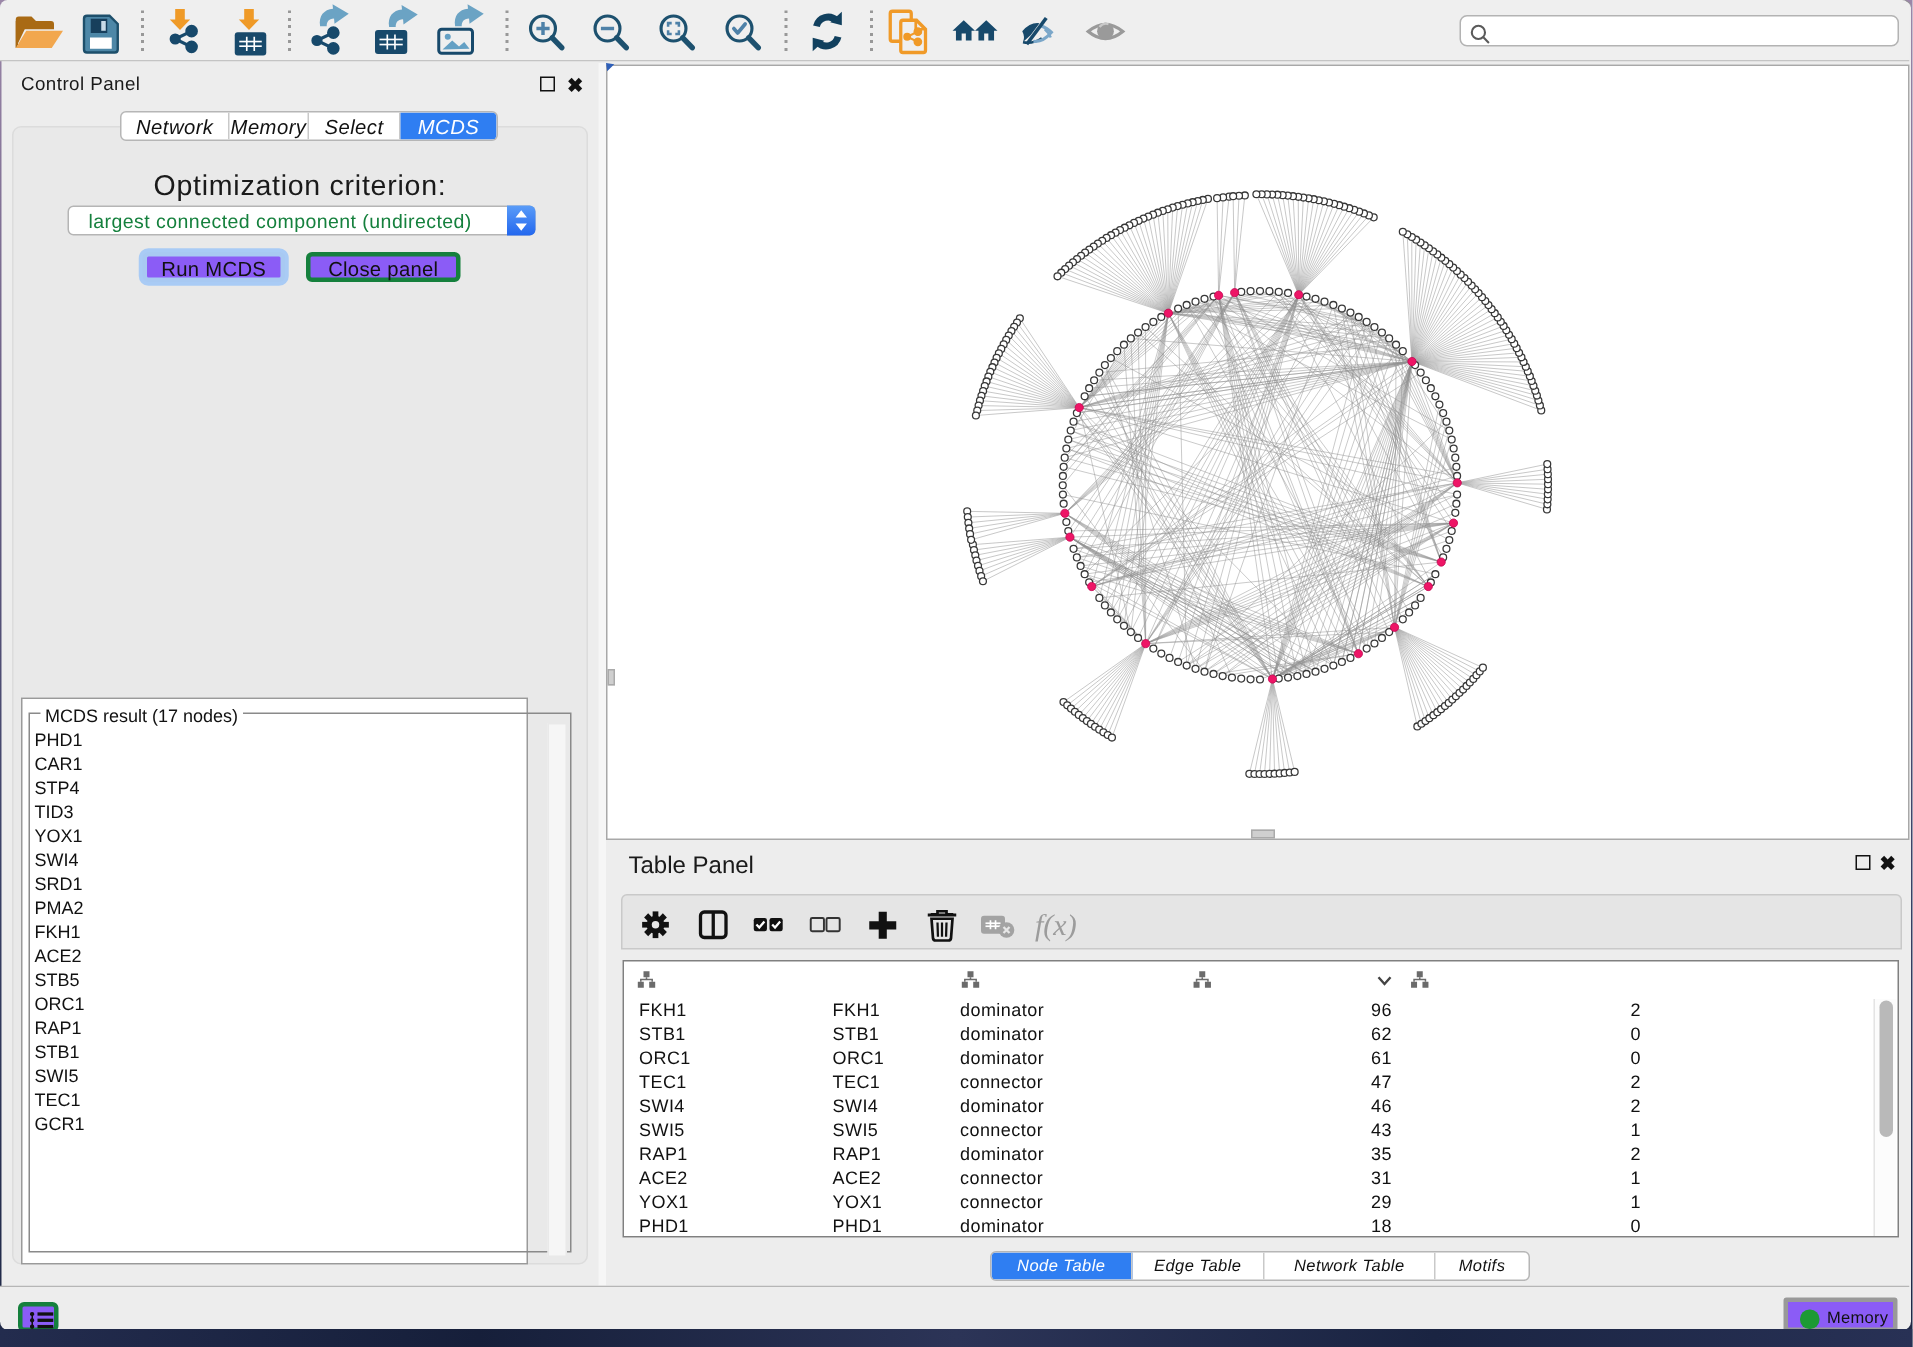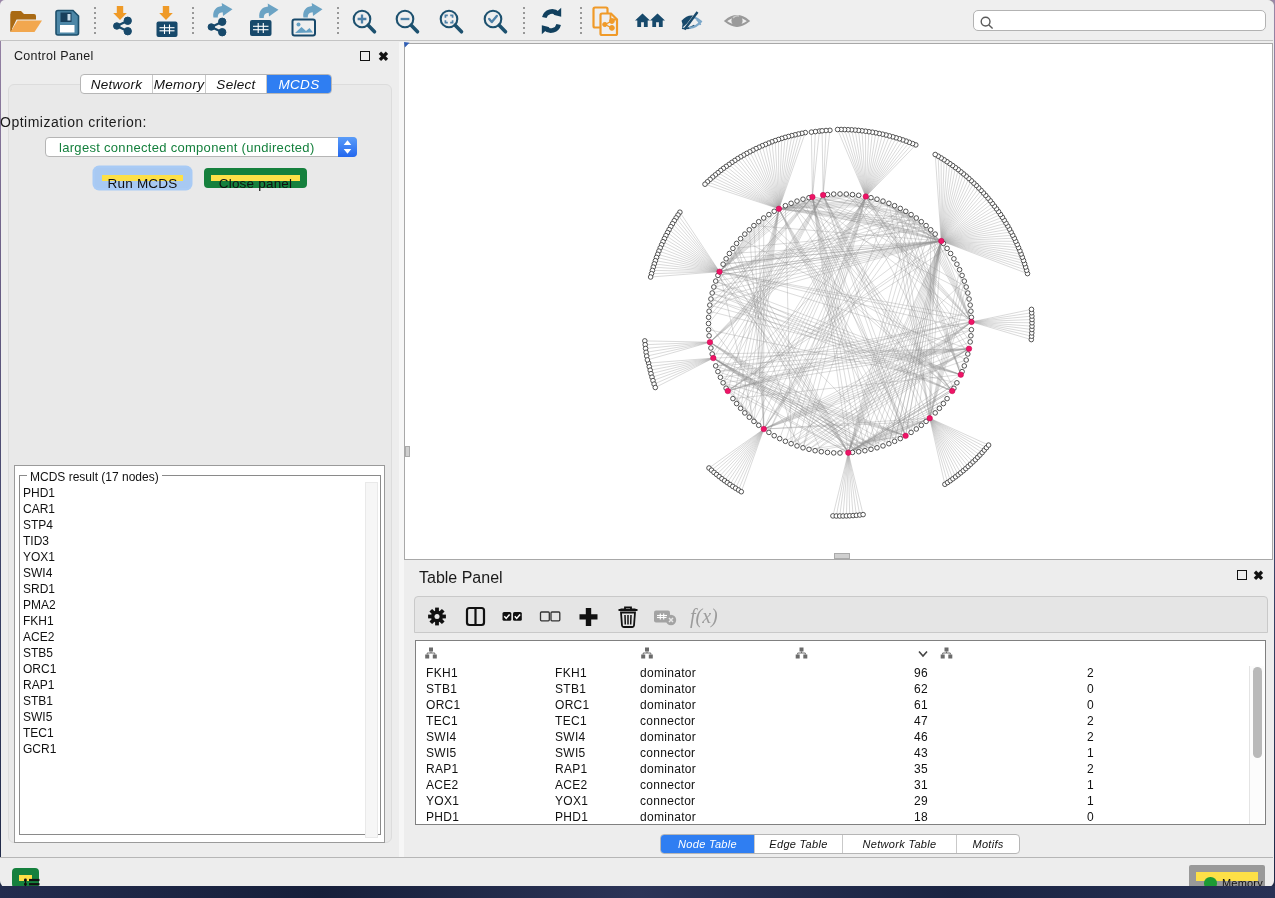--- a/index.html
+++ b/index.html
@@ -15,21 +15,21 @@
 .panel-title { position:absolute; font-size:16px; color:#1a1a1a; }
 .floatbtn { position:absolute; width:10px; height:10px; border:1.6px solid #111; }
 .closebtn { position:absolute; font-size:13px; font-weight:bold; color:#111; line-height:10px; }
 .tabs { position:absolute; display:flex; height:20px; border:1px solid #b6b6b6; border-radius:4px;
         background:#fff; overflow:hidden; font-size:13.5px;font-style:italic; }
 .tab { font-size:inherit; letter-spacing:0.3px; color:#111; text-align:center; line-height:19px; border-right:1px solid #c9c9c9; }
 .tab:last-child { border-right:none; }
 .tab.sel { background:#2f7ef2; color:#fff; }
 .cpanel { position:absolute; left:8px; top:84px; width:384px; height:759px; background:#e9e9e9;
           border:1px solid #dcdcdc; border-radius:6px; }
-.mcdsbox { position:absolute; left:14px; top:465px; width:371px; height:378px; background:#fff;
+.mcdsbox { position:absolute; left:14px; top:465px; width:338px; height:378px; background:#fff;
            border:1px solid #9a9a9a; }
 .fieldset { position:absolute; left:4px; top:9px; width:362px; height:360px; border:1px solid #8a8a8a; }
 .legend { position:absolute; left:7px; top:-6px; background:#fff; font-size:12px; padding:0 3px; color:#111; }
 .li { font-size:12px; color:#111; height:16px; line-height:16px; }
 .scrolltrack { position:absolute; left:350px; top:16px; width:13px; height:356px; background:#f6f6f6;
                border:1px solid #e9e9e9; }
 .netwin { position:absolute; left:404px; top:43px; width:869px; height:517px; background:#fff;
           border:1px solid #a8a8a8; }
 .nettitle { position:absolute; left:0; top:0; width:100%; height:22px;
             background:linear-gradient(#ececec,#d9d9d9); border-bottom:1px solid #b1b1b1; }
@@ -45,21 +45,21 @@
       line-height:23px; border-right:1px solid #d4d4d4; }
 .tr { position:relative; height:16px; font-size:12px; letter-spacing:0.3px; color:#111; line-height:16px; }
 .tr span { position:absolute; }
 .c1 { left:10px; } .c2 { left:139px; } .c3 { left:224px; }
 .c4 { right:337px; } .c5 { right:171px; }
 .tscroll { position:absolute; right:1px; top:25px; width:15px; height:158px; background:#fcfcfc;
            border-left:1px solid #e4e4e4; }
 .tthumb { position:absolute; left:3px; top:1px; width:9px; height:91px; background:#b9b9b9; border-radius:4.5px; }
 .statusbar { position:absolute; left:0; top:857px; width:1273px; height:30px; background:#ededed;
              border-top:1px solid #b6b6b6; border-radius:0 0 6px 6px; }
-.btn { position:absolute; background:#fde047; border:7px solid #15803d; border-radius:4px;
+.btn { position:absolute; background:#8b5cf6; border:3px solid #15803d; border-radius:4px;
        font-size:13.5px; color:#111; text-align:center; letter-spacing:0.2px; }
 .wall { position:absolute; left:0; top:886px; width:1275px; height:12px;
         background:linear-gradient(90deg,#232c4e,#161f3a 25%,#2c3457 50%,#1a2442 75%,#283155); }
 </style></head>
 <body>
 <div class="win"></div>
 <div class="toolbar">
     <div class="vsep" style="left:94px"></div>
     <div class="vsep" style="left:192px"></div>
     <div class="vsep" style="left:337px"></div>
@@ -156,21 +156,21 @@
 <div class="panel-title" style="left:14px;top:49px;font-size:12.5px;letter-spacing:0.3px">Control Panel</div>
 <div class="floatbtn" style="left:360px;top:51px"></div>
 <div class="closebtn" style="left:378px;top:52px">✖</div>
 <div class="cpanel"></div>
 <div class="tabs" style="left:80px;top:74px">
 <div class="tab" style="width:72px">Network</div>
 <div class="tab" style="width:53px">Memory</div>
 <div class="tab" style="width:61px">Select</div>
 <div class="tab sel" style="width:64px">MCDS</div>
 </div>
-<div class="panel-title" style="left:0;top:114px;width:400px;text-align:left;font-size:14px;letter-spacing:0.5px">Optimization criterion:</div>
+<div class="panel-title" style="left:0;top:114px;width:400px;text-align:center;font-size:19px;letter-spacing:0.5px">Optimization criterion:</div>
 <div style="position:absolute;left:45px;top:137px;width:312px;height:20px;background:#fff;border:1px solid #b5b5b5;border-radius:4px">
   <div style="position:absolute;left:13px;top:2px;font-size:13px;letter-spacing:0.3px;color:#15803d;white-space:nowrap">largest connected component (undirected)</div>
   <div style="position:absolute;right:-1px;top:-1px;width:19px;height:20px;background:linear-gradient(#5a9cf8,#2367ee);border-radius:0 4px 4px 0">
    <svg width="19" height="20" viewBox="0 0 19 20">
         <path d="M9.5,3.2 L13.3,8 L5.7,8 Z M9.5,16.8 L13.3,12 L5.7,12 Z" fill="#fff"></path>
       </svg>
   </div>
 </div>
 <div class="btn" style="left:95px;top:168px;width:95px;height:20px;line-height:18px;border-color:#a8c9f2;box-shadow:0 0 0 2.5px #a9cbf5">Run MCDS</div>
 <div class="btn" style="left:204px;top:168px;width:103px;height:20px;line-height:18px">Close panel</div>

